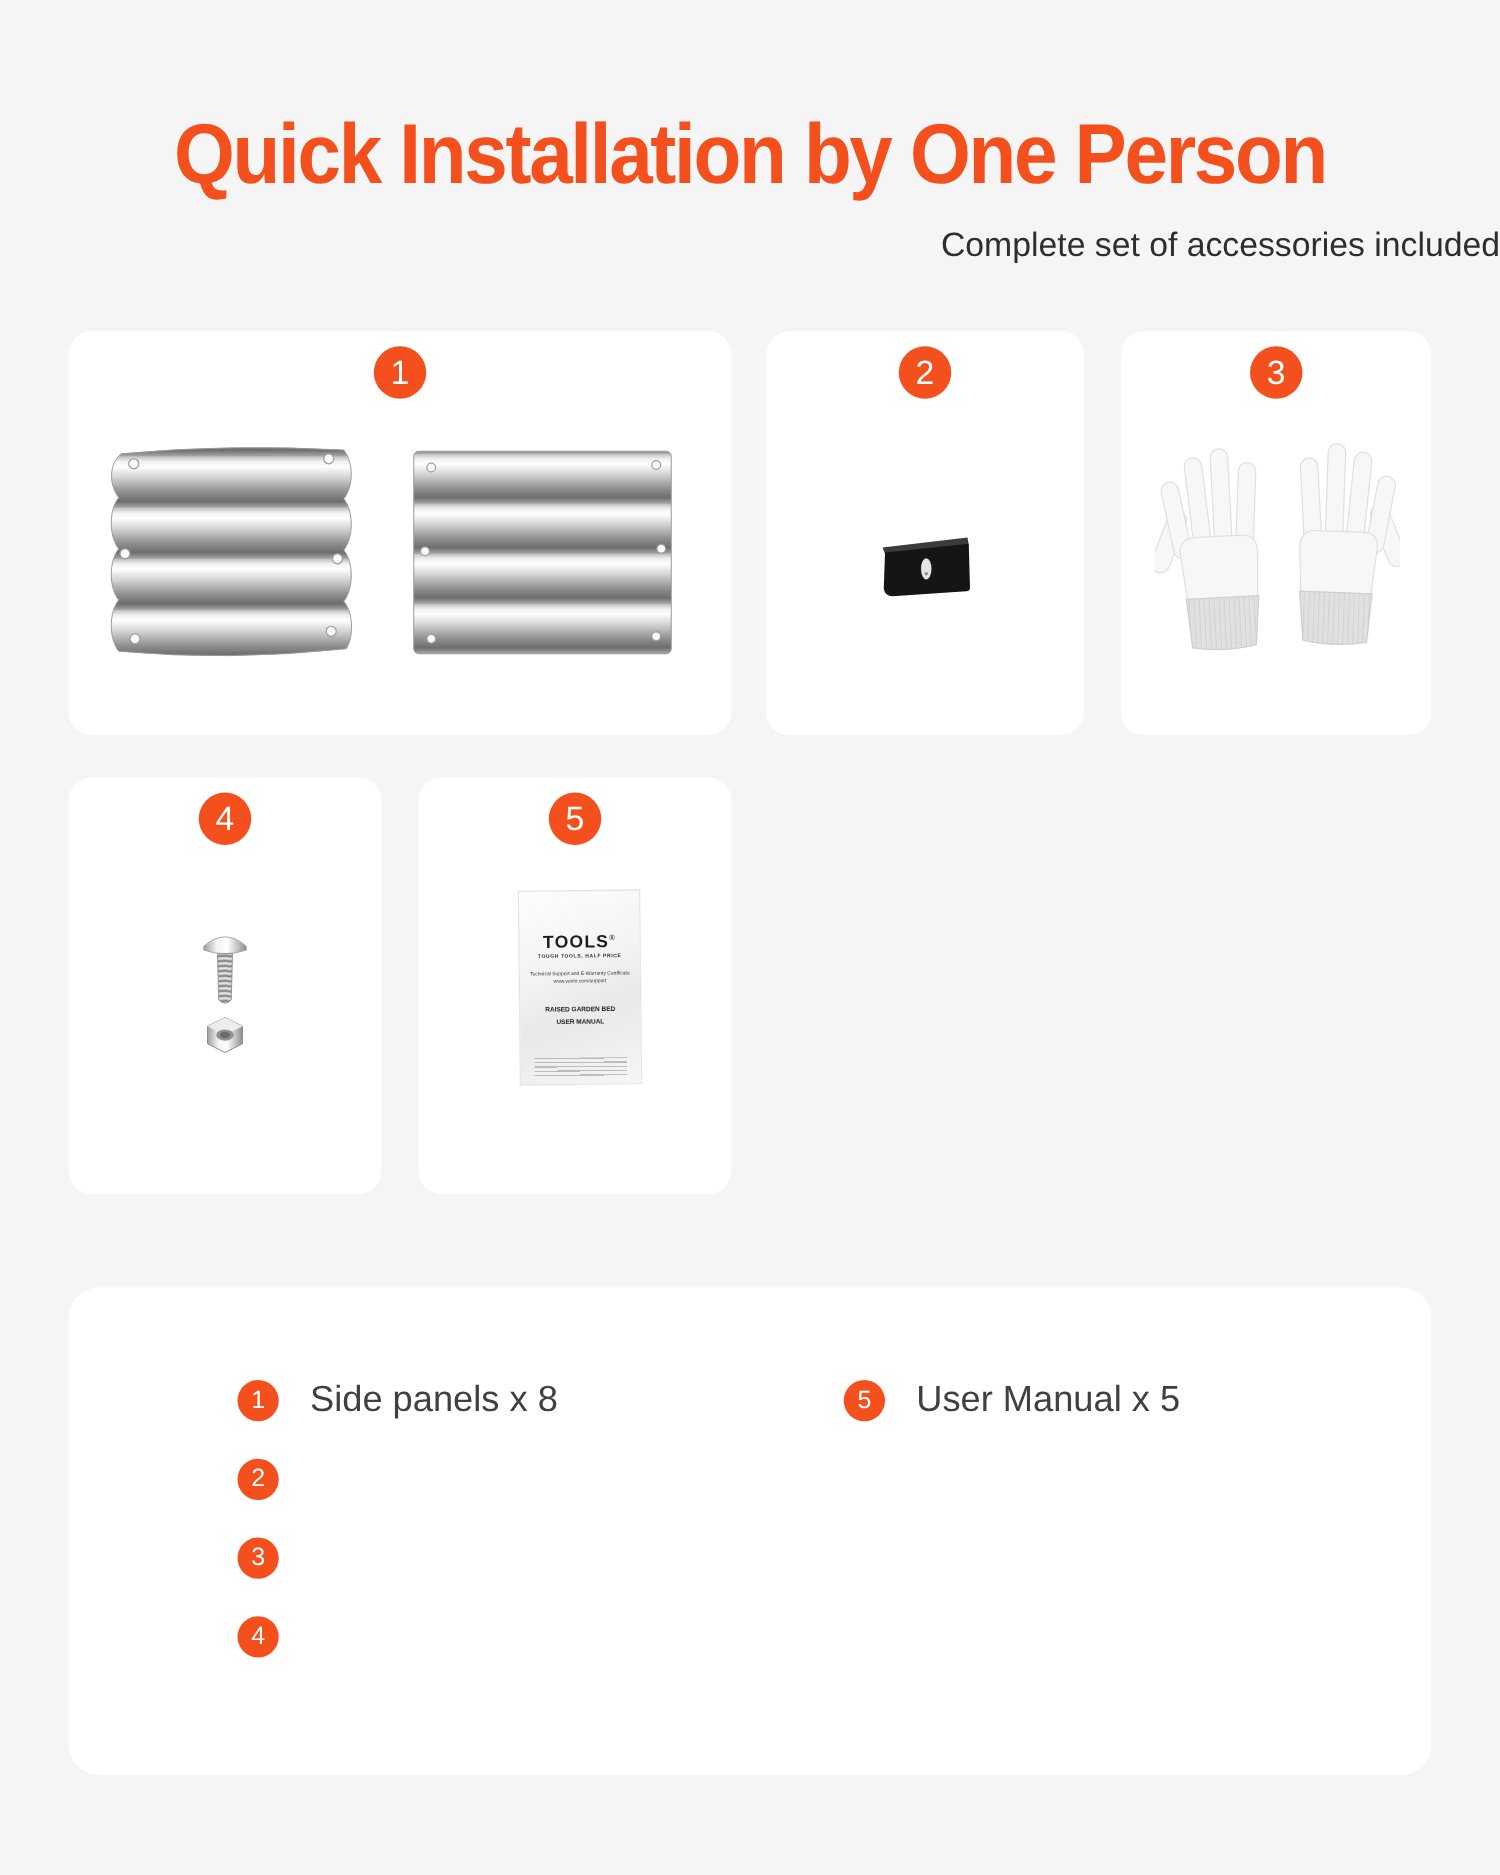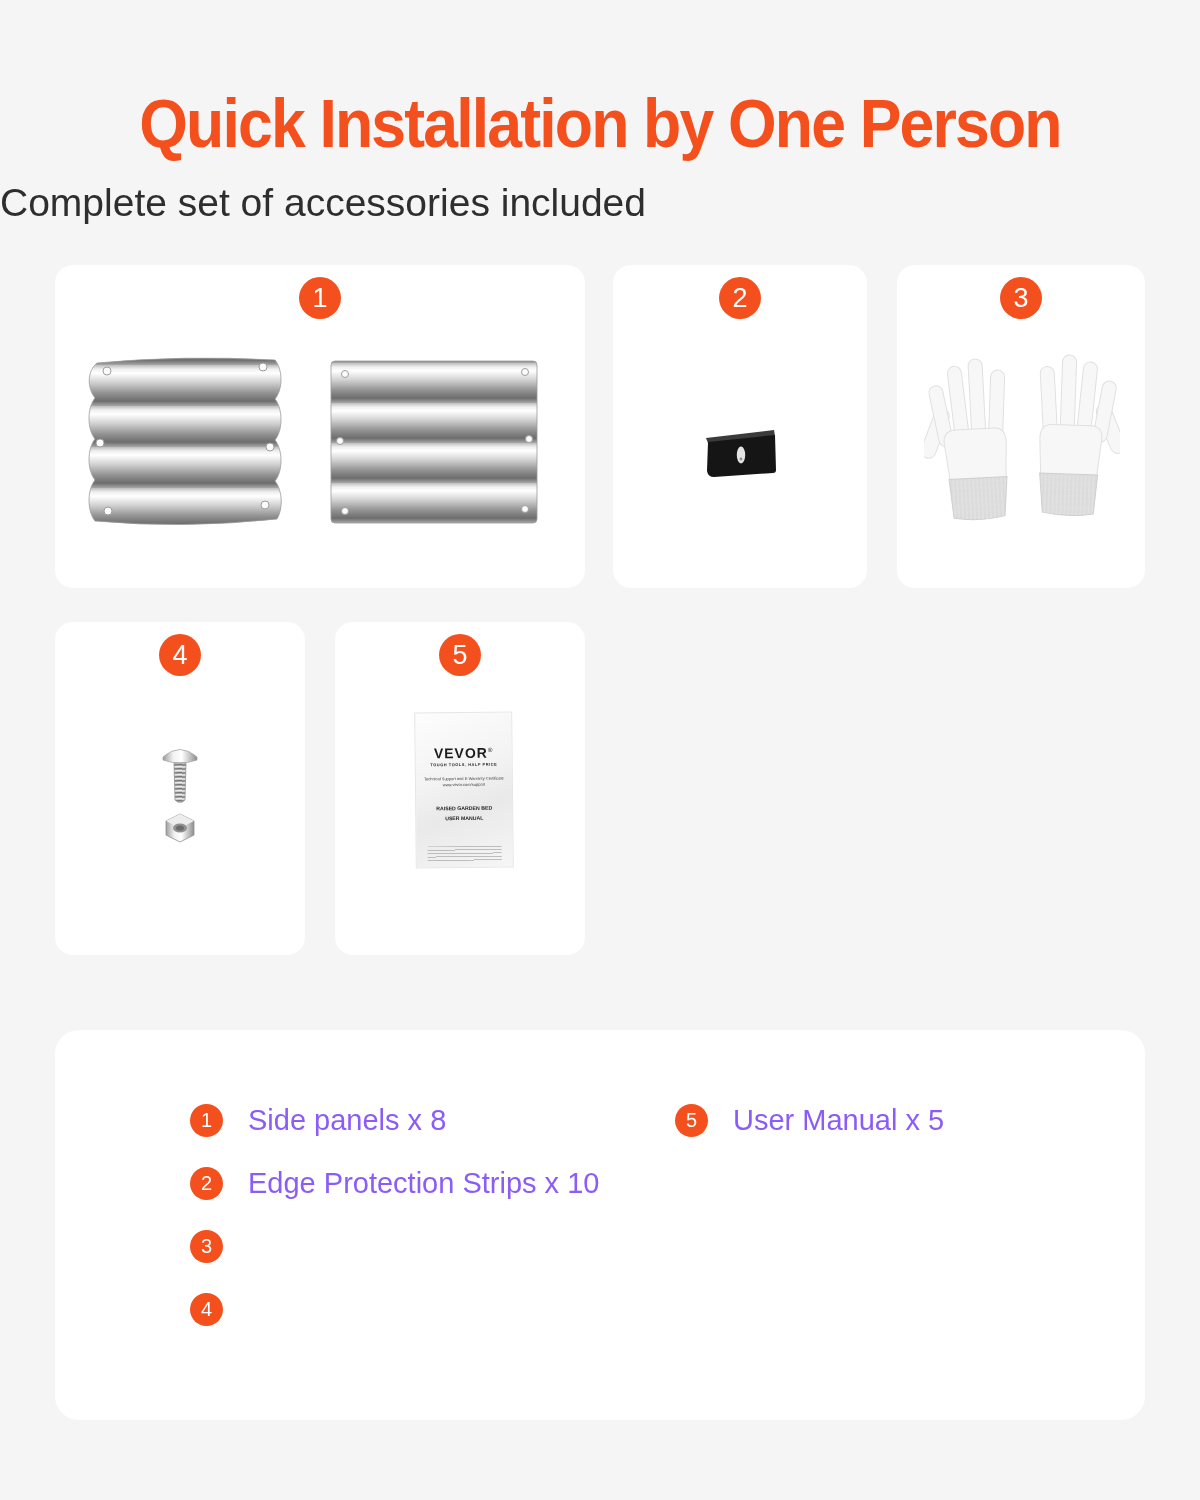--- a/index.html
+++ b/index.html
@@ -14,22 +14,22 @@
   .page-title {
     position:absolute; top:84px; left:0; width:1200px;
     text-align:center;
     font-size:68px; font-weight:700; letter-spacing:-2px;
     color:#f4501e;
     transform:scaleX(.92); transform-origin:center;
     white-space:nowrap;
   }
   .page-subtitle {
     position:absolute; top:181px; left:0; width:1200px;
-    text-align:left;
-    font-size:39px; font-weight:400; color:#2e2e2e;
+    text-align:right;
+    font-size:27px; font-weight:400; color:#2e2e2e;
     white-space:nowrap;
   }
   
   .card {
     position:absolute; background:#ffffff; border-radius:18px;
   }
   .card-1 { left:55px;  top:265px; width:530px; height:323px; }
   .card-2 { left:613px; top:265px; width:254px; height:323px; }
   .card-3 { left:897px; top:265px; width:248px; height:323px; }
   .card-4 { left:55px;  top:622px; width:250px; height:333px; }
@@ -69,21 +69,21 @@
   .legend-col { position:absolute; top:74px; }
   .legend-col-1 { left:135px; }
   .legend-col-2 { left:620px; }
   .legend-row { display:flex; align-items:center; margin-bottom:30px; height:33px; }
   .lbadge {
     flex:0 0 33px; width:33px; height:33px; border-radius:50%;
     background:#f4501e; color:#fff;
     font-size:20px; font-weight:500; line-height:33px; text-align:center;
   }
   .llabel {
-    margin-left:25px; font-size:29px; color:#8b5cf6; white-space:nowrap;
+    margin-left:25px; font-size:29px; color:#404040; white-space:nowrap;
   }
 </style>
 </head>
 <body>
 
 <h1 class="page-title">Quick Installation by One Person</h1>
 <div class="page-subtitle">Complete set of accessories included</div>
 
 <div class="card card-1">
   <div class="badge">1</div>
@@ -209,21 +209,21 @@
       <ellipse cx="22" cy="86" rx="7" ry="4.5" fill="#909090"></ellipse>
       <ellipse cx="22" cy="86" rx="4" ry="2.6" fill="#6b6b6b"></ellipse>
     </g>
   </svg>
 </div>
 
 <div class="card card-5">
   <div class="badge">5</div>
   <div class="manual">
     <div class="manual-brand">
-      <span>VEVOR</span><sup>®</sup>
+      <span>TOOLS</span><sup>®</sup>
     </div>
     <div class="manual-tagline">TOUGH TOOLS, HALF PRICE</div>
     <div class="manual-support">
       <div>Technical Support and E-Warranty Certificate</div>
       <div>www.vevor.com/support</div>
     </div>
     <div class="manual-doc">
       <div>RAISED GARDEN BED</div>
       <div>USER MANUAL</div>
     </div>
@@ -232,21 +232,20 @@
 </div>
 
 <div class="legend-card">
   <div class="legend-col legend-col-1">
     <div class="legend-row">
       <span class="lbadge">1</span>
       <span class="llabel">Side panels x 8</span>
     </div>
     <div class="legend-row">
       <span class="lbadge">2</span>
-      <span class="llabel">Edge Protection Strips x 10</span>
     </div>
     <div class="legend-row">
       <span class="lbadge">3</span>
     </div>
     <div class="legend-row">
       <span class="lbadge">4</span>
     </div>
   </div>
   <div class="legend-col legend-col-2">
     <div class="legend-row">

